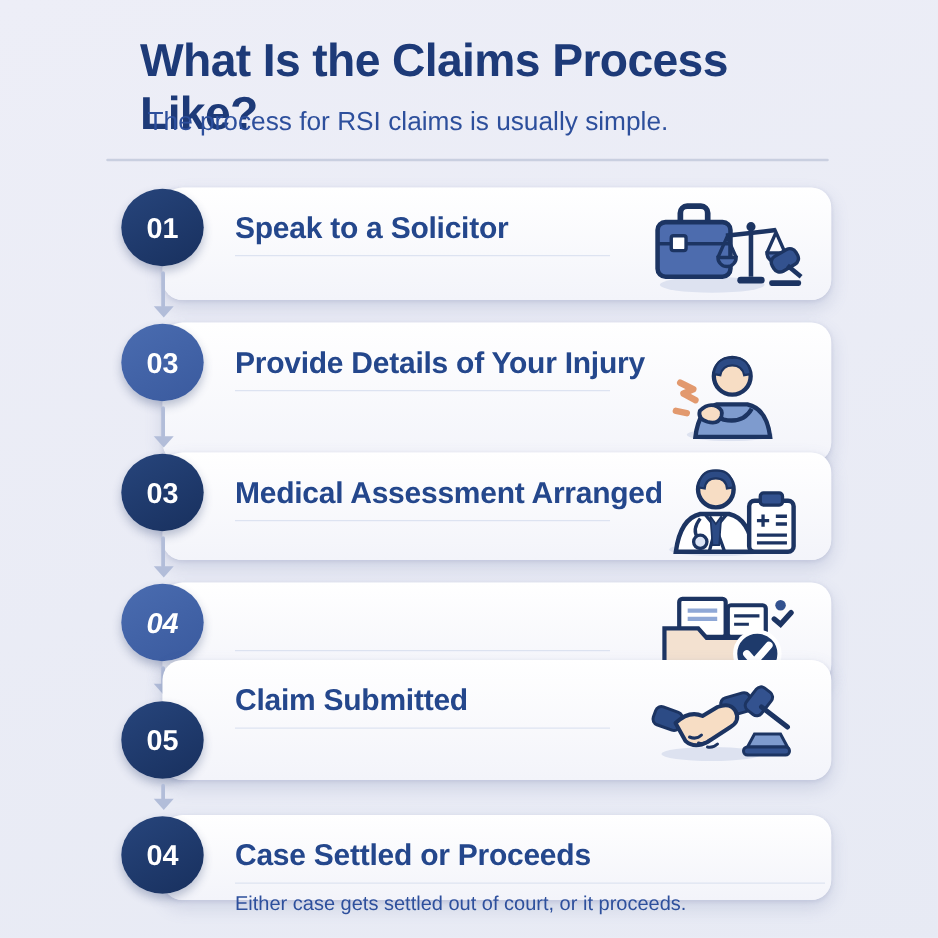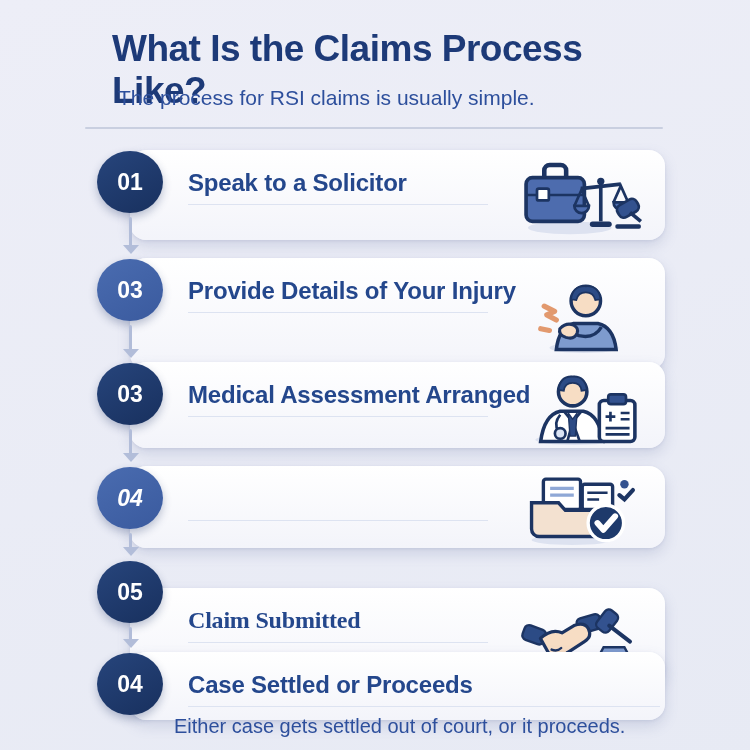--- a/index.html
+++ b/index.html
@@ -36,22 +36,22 @@
     position:absolute;left:58px;top:19px;
     font-size:24px;font-weight:bold;color:#24478c;letter-spacing:-0.2px;
     white-space:nowrap;
   }
   .card-divider{
     position:absolute;left:58px;top:54px;height:1px;background:#dde3f1;
   }
   .card-divider.short{width:300px;}
   .card-divider.long{width:472px;}
   .card-desc{
-    position:absolute;left:44px;top:63px;width:480px;
-    font-size:20px;color:#2d4f9c;
+    position:absolute;left:58px;top:63px;width:480px;
+    font-size:16px;color:#2d4f9c;
   }
   .icon-box{
     position:absolute;right:12px;top:0;bottom:0;width:150px;
     display:flex;align-items:center;justify-content:center;
   }
   .icon-box svg{display:block;}
 
   
   .num-badge{
     position:absolute;width:66px;height:62px;border-radius:50%;
@@ -188,21 +188,21 @@
     </div>
   </div>
   <div class="num-badge medium" style="top:467px;font-style:italic;">
     <span>04</span>
   </div>
   <div class="down-arrow" style="top:533px;height:23px;">
     <div class="shaft"></div>
       <div class="head"></div>
   </div>
 
-  <div class="step-card" style="top:588px;height:96px;font-family:Liberation Serif, serif;">
+  <div class="step-card" style="top:528px;height:96px;">
     <div class="card-title">Claim Submitted</div>
     <div class="card-divider short"></div>
     <div class="icon-box">
       <svg width="146" height="72" viewBox="0 0 146 90">
         <ellipse cx="62" cy="79" rx="50" ry="7" fill="#dde2f0"></ellipse>
         <rect x="4" y="34" width="28" height="19" rx="6" transform="rotate(20 18 44)" fill="#2c4b85" stroke="#1c3462" stroke-width="3"></rect>
         <rect x="72" y="20" width="30" height="19" rx="6" transform="rotate(-16 87 30)" fill="#2c4b85" stroke="#1c3462" stroke-width="3"></rect>
         <path d="M26 48 q14-13 27-7 l15-9 q13-5 18 4 q5 10-5 16 l-23 15 q-13 7-22-1 z" fill="#f7ddc4" stroke="#1c3462" stroke-width="4" stroke-linejoin="round"></path>
         <path d="M40 62 q7 3 12-2 M49 68 q7 2 11-3 M58 72 q6 1 10-3" stroke="#1c3462" stroke-width="3" fill="none" stroke-linecap="round"></path>
         <rect x="100" y="12" width="19" height="28" rx="6" transform="rotate(38 109 26)" fill="#33528f" stroke="#1c3462" stroke-width="3"></rect>

